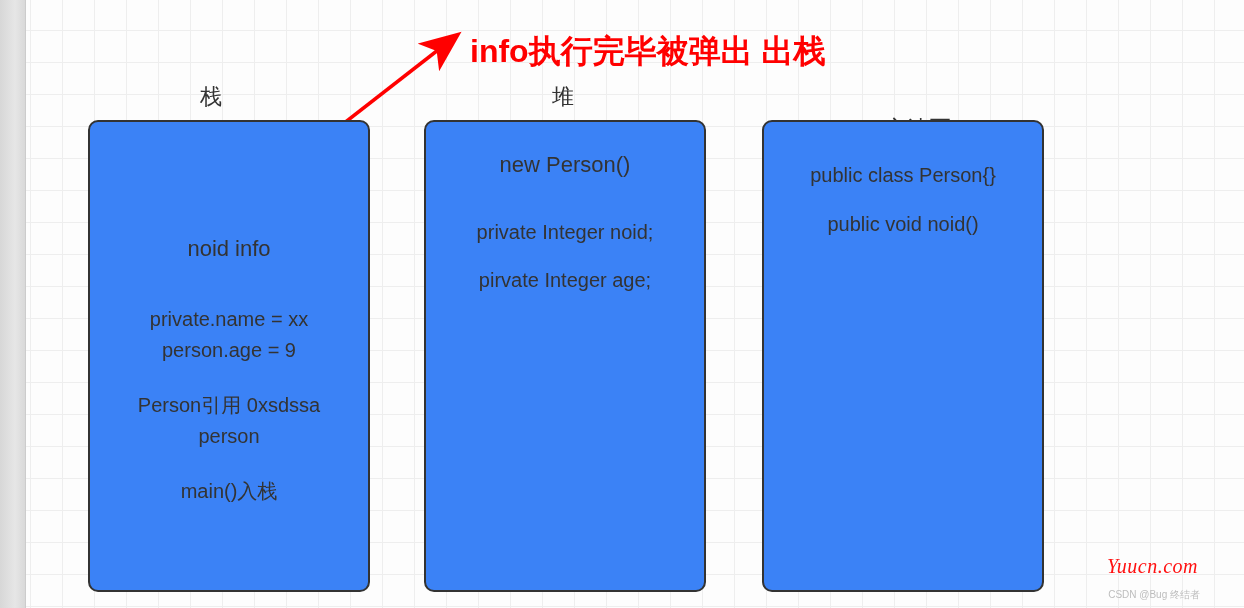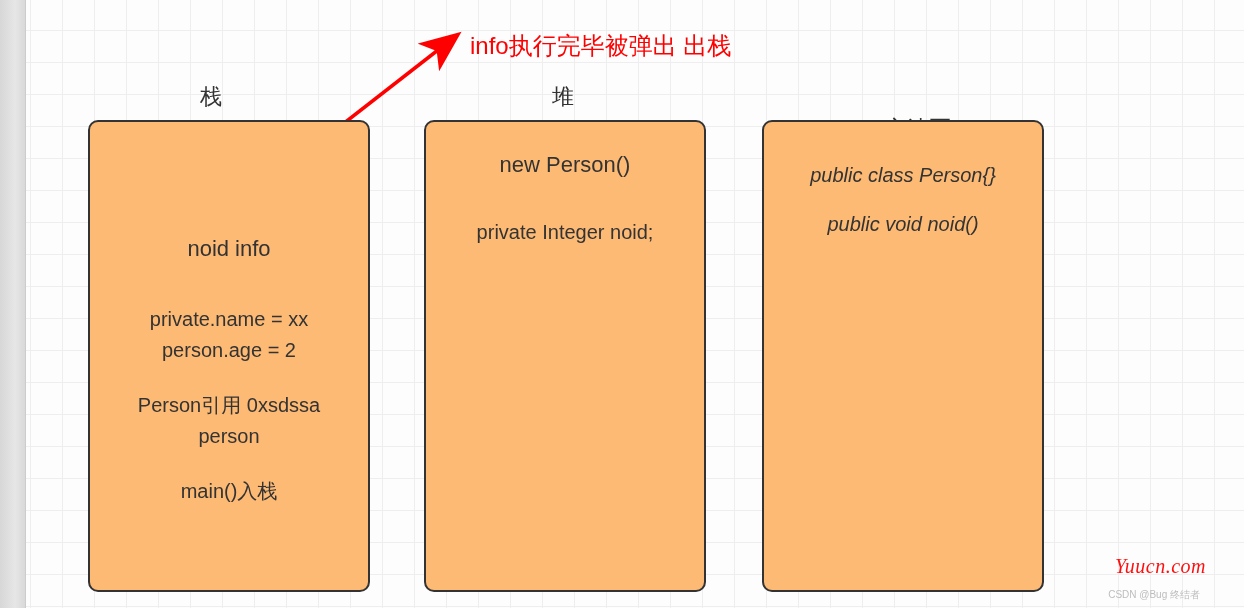--- a/index.html
+++ b/index.html
@@ -24,71 +24,71 @@
       position: absolute;
       left: 0; top: 0; bottom: 0;
       width: 26px;
       background: linear-gradient(90deg, #d7d7d7, #e6e6e6 60%, #d9d9d9);
       border-right: 1px solid #ccc;
     }
     .title-red {
       position: absolute;
       top: 30px;
       left: 470px;
-      font-size: 24px;
+      font-size: 32px;
       color: #ff0000;
-      font-weight: 400;
+      font-weight: 700;
     }
     .col-label {
       position: absolute;
       top: 82px;
       font-size: 22px;
       color: #333;
       text-align: center;
     }
     .label-stack  { left: 200px; }
     .label-heap   { left: 552px; }
     .label-method { left: 885px; margin-top: 32px; }
 
     .panel {
       position: absolute;
       top: 120px;
       height: 472px;
       width: 282px;
       border: 2px solid #333;
       border-radius: 10px;
-      background: #fdba74;
+      background: #3b82f6;
       padding: 24px 12px 12px;
       text-align: center;
       font-size: 18px;
       color: #333;
       display: flex;
       flex-direction: column;
       align-items: center;
     }
     .panel-stack  { left: 88px; }
     .panel-heap   { left: 424px; }
-    .panel-method { left: 762px; font-style: italic; }
+    .panel-method { left: 762px; }
 
     .panel .big { font-size: 22px; margin-bottom: 18px; }
     .panel .line { font-size: 20px; line-height: 1.55; }
     .panel .gap { height: 24px; }
 
     .arrow-svg {
       position: absolute;
       left: 218px;
       top: 22px;
       width: 260px;
       height: 200px;
       pointer-events: none;
     }
 
     .watermark-right {
       position: absolute;
-      right: 38px;
+      right: 46px;
       bottom: 30px;
       font-family: Georgia, 'Times New Roman', serif;
       font-size: 20px;
       color: #ff1010;
       font-style: italic;
       letter-spacing: .5px;
     }
     .watermark-bottom {
       position: absolute;
       right: 44px;
@@ -116,33 +116,34 @@
 
 <div class="col-label label-stack">栈</div>
 <div class="col-label label-heap">堆</div>
 <div class="col-label label-method">方法区</div>
 
 <div class="panel panel-stack">
   <div class="gap" style="height:90px"></div>
   <div class="big">noid info</div>
   <div class="gap"></div>
   <div class="line">private.name = xx</div>
-  <div class="line">person.age = 2</div>
+  <div class="line">person.age = 9</div>
   <div class="gap"></div>
   <div class="line">Person引用 0xsdssa</div>
   <div class="line">person</div>
   <div class="gap"></div>
   <div class="line">main()入栈</div>
 </div>
 
 <div class="panel panel-heap">
   <div class="gap" style="height:6px"></div>
   <div class="big">new Person()</div>
   <div class="gap" style="height:12px"></div>
   <div class="line" style="line-height:2.4">private Integer noid;</div>
+  <div class="line" style="line-height:2.4">pirvate Integer age;</div>
 </div>
 
 <div class="panel panel-method">
   <div class="gap" style="height:14px"></div>
   <div class="line" style="font-size:20px">public class Person{}</div>
   <div class="gap" style="height:18px"></div>
   <div class="line" style="font-size:20px">public void noid()</div>
 </div>
 
 <div class="watermark-right">Yuucn.com</div>

